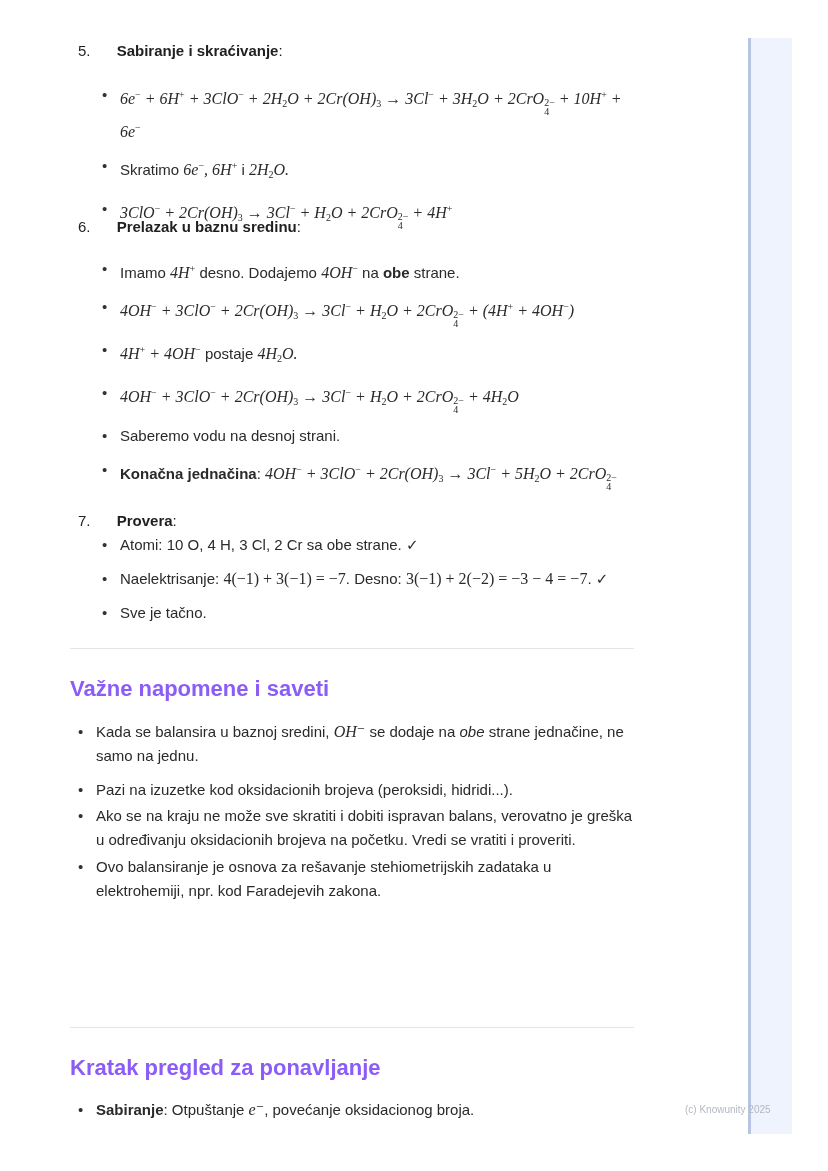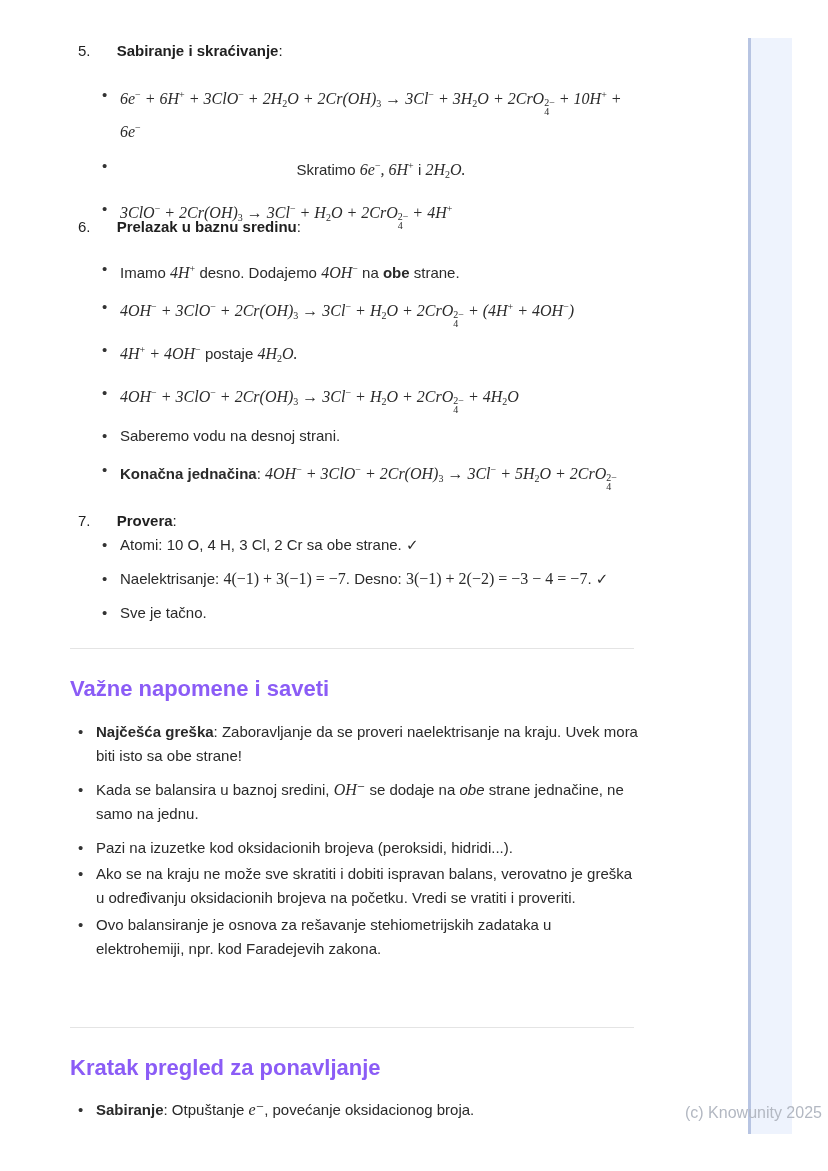--- a/index.html
+++ b/index.html
@@ -15,37 +15,37 @@
   ul.bl2 { left: 78px; width: 560px; }
   .m { font-family: "Liberation Serif", "DejaVu Serif", serif; font-style: italic; font-size: 16px; }
   .mn { font-family: "Liberation Serif", "DejaVu Serif", serif; font-size: 16px; }
   .m sub, .m sup, .mn sub, .mn sup { font-size: 10px; font-style: normal; }
   .m sup { vertical-align: 6px; }
   .m sub { vertical-align: -3px; }
   .supsub { display: inline-flex; flex-direction: column; font-size: 10px; line-height: 9px; vertical-align: -2px; font-style: normal; }
   .divider { position: absolute; left: 70px; width: 564px; height: 1px; background: #e4e4e4; }
   .h2 { position: absolute; left: 70px; font-size: 22px; font-weight: 700; color: #8b5cf6; }
   .side-panel { position: absolute; left: 748px; top: 38px; width: 44px; height: 1096px; background: #eef3fd; border-left: 3px solid #b7c4e2; box-sizing: border-box; }
-  .copyright { position: absolute; left: 685px; top: 1104px; font-size: 16px; color: #b3b8c2; }
+  .copyright { position: absolute; left: 685px; top: 1104px; font-size: 10px; color: #b3b8c2; }
 </style>
 </head>
 <body>
 
 <div class="step" style="top:42px;">
   <span>5.</span>
   <b>Sabiranje i skraćivanje</b>:
 </div>
 <ul class="bl" style="top:83px;">
   <li style="margin-bottom:10px;">
     <span class="m">6e<sup>−</sup> + 6H<sup>+</sup> + 3ClO<sup>−</sup> + 2H<sub>2</sub>O + 2Cr(OH)<sub>3</sub> <span class="mn">→</span> 3Cl<sup>−</sup> + 3H<sub>2</sub>O + 2CrO<span class="supsub">
           <span>2−</span>
           <span>4</span>
         </span> + 10H<sup>+</sup> + 6e<sup>−</sup></span>
   </li>
-  <li style="margin-bottom:10px;text-align:center;">
+  <li style="margin-bottom:10px;">
     <span>Skratimo</span>
     <span class="m">6e<sup>−</sup>, 6H<sup>+</sup></span>
     <span>i</span>
     <span class="m">2H<sub>2</sub>O.</span>
   </li>
   <li>
     <span class="m">3ClO<sup>−</sup> + 2Cr(OH)<sub>3</sub> <span class="mn">→</span> 3Cl<sup>−</sup> + H<sub>2</sub>O + 2CrO<span class="supsub">
           <span>2−</span>
           <span>4</span>
         </span> + 4H<sup>+</sup></span>
@@ -111,23 +111,20 @@
   <li>
     <span>Sve je tačno.</span>
   </li>
 </ul>
 
 <div class="divider" style="top:648px;"></div>
 
 <div class="h2" style="top:676px;">Važne napomene i saveti</div>
 <ul class="bl bl2" style="top:720px;">
   <li style="margin-bottom:10px;">
-    <b>Najčešća greška</b><span>: Zaboravljanje da se proveri naelektrisanje na kraju. Uvek mora biti isto sa obe strane!</span>
-  </li>
-  <li style="margin-bottom:10px;">
     <span>Kada se balansira u baznoj sredini,</span>
     <span class="m">OH⁻</span>
     <span>se dodaje na</span>
     <i>obe</i>
     <span>strane jednačine, ne samo na jednu.</span>
   </li>
   <li style="margin-bottom:2px;">
     <span>Pazi na izuzetke kod oksidacionih brojeva (peroksidi, hidridi...).</span>
   </li>
   <li style="margin-bottom:3px;">

